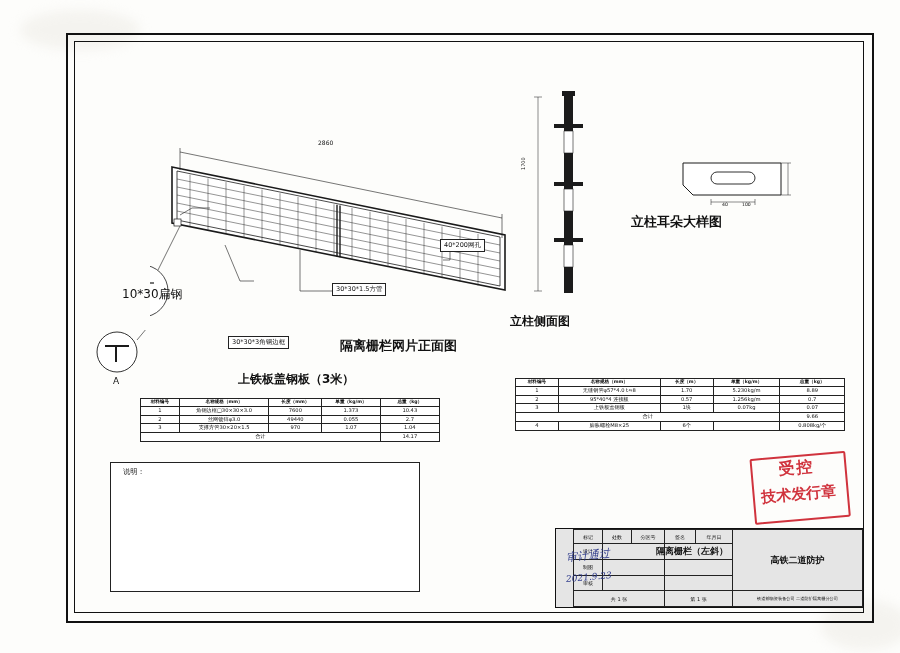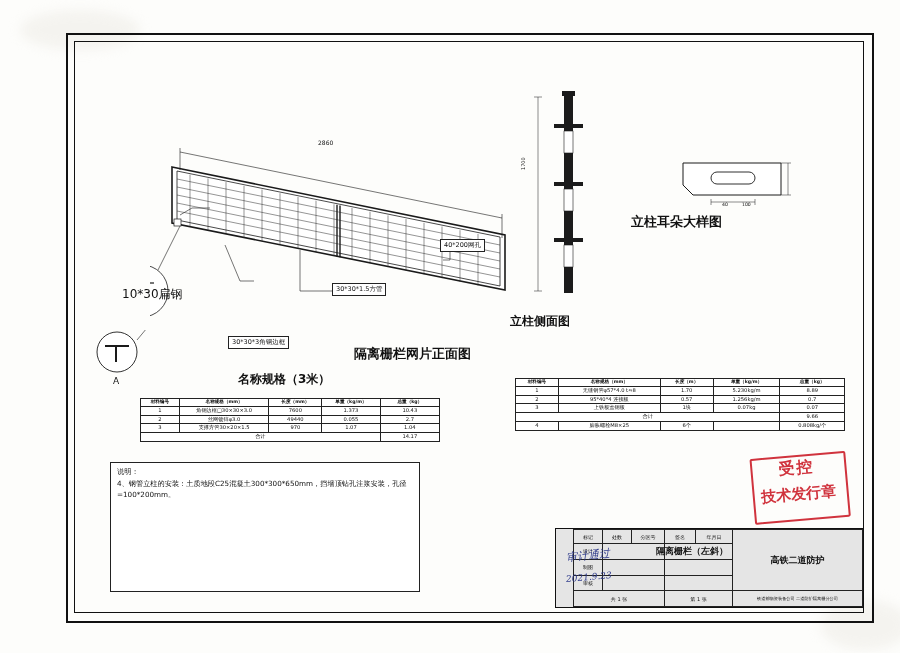--- a/index.html
+++ b/index.html
@@ -34,21 +34,21 @@
   .ear-wrap{position:absolute;left:675px;top:155px;width:120px;height:60px;}
   
   table{border-collapse:collapse;}
   .tbl{position:absolute;background:#fff;font-size:5.2px;color:#111;}
   .tbl td,.tbl th{border:0.6px solid #222;padding:0px 2px;text-align:center;line-height:1.5;}
   .tbl .hd{background:#fff;font-size:4.6px;}
   
   .notes{
     position:absolute;left:110px;top:462px;width:310px;height:130px;
     border:0.8px solid #222;background:#fff;
-    font-size:7.2px;line-height:1.55;color:#111;padding:3px 6px;box-sizing:border-box;
+    font-size:7.2px;line-height:1.55;color:#111;padding:3px 12px;box-sizing:border-box;
   }
   .notes p{margin:0 0 1px 0;}
   
   .titleblock{
     position:absolute;left:555px;top:528px;width:290px;height:78px;
     border:1px solid #111;background:#e5e5e5;font-size:5px;color:#111;padding-left:17px;
   }
   .titleblock table{width:100%;height:100%;}
   .titleblock td{border:0.6px solid #222;text-align:center;line-height:1.2;}
   .tb-main{font-size:9px;font-weight:bold;}
@@ -164,21 +164,21 @@
     </svg>
     <div class="lbl" style="left:18px;top:46px;font-size:9px;">A</div>
   </div>
 
   <div class="lbl" style="left:318px;top:139px;font-size:6px;">2860</div>
   <div class="lbl" style="left:440px;top:239px;font-size:6.5px;border:0.6px solid #222;padding:1px 3px;background:#fff;">40*200网孔</div>
   <div class="lbl" style="left:122px;top:286px;font-size:12px;">10*30扁钢</div>
   <div class="lbl" style="left:332px;top:283px;font-size:6.5px;border:0.6px solid #222;padding:1px 3px;background:#fff;">30*30*1.5方管</div>
   <div class="lbl" style="left:228px;top:336px;font-size:6.5px;border:0.6px solid #222;padding:1px 3px;background:#fff;">30*30*3角钢边框</div>
 
-  <div class="lbl title-cjk" style="left:340px;top:345px;font-size:13px;margin-left:14px;">隔离栅栏网片正面图</div>
+  <div class="lbl title-cjk" style="left:340px;top:337px;font-size:13px;">隔离栅栏网片正面图</div>
 
   <div class="post-wrap">
     <svg width="110" height="230" viewBox="0 0 110 230">
 
       <rect x="44" y="10" width="9" height="198" fill="#1b1b1b"></rect>
       <rect x="44" y="46" width="9" height="22" fill="#ffffff" stroke="#1b1b1b" stroke-width="0.6"></rect>
       <rect x="44" y="104" width="9" height="22" fill="#ffffff" stroke="#1b1b1b" stroke-width="0.6"></rect>
       <rect x="44" y="160" width="9" height="22" fill="#ffffff" stroke="#1b1b1b" stroke-width="0.6"></rect>
 
       <g fill="#1b1b1b">
@@ -213,21 +213,21 @@
         <line x1="106" y1="8" x2="116" y2="8"></line>
         <line x1="106" y1="40" x2="116" y2="40"></line>
         <line x1="113" y1="8" x2="113" y2="40"></line>
       </g>
     </svg>
   </div>
   <div class="lbl" style="left:722px;top:202px;font-size:4.6px;">40</div>
   <div class="lbl" style="left:742px;top:202px;font-size:4.6px;">100</div>
   <div class="lbl title-cjk" style="left:631px;top:213px;font-size:13px;">立柱耳朵大样图</div>
 
-  <div class="lbl title-cjk" style="left:238px;top:371px;font-size:12px;">名称规格（3米）</div>
+  <div class="lbl title-cjk" style="left:238px;top:371px;font-size:12px;">上铁板盖钢板（3米）</div>
   <table class="tbl" id="mesh-table" style="left:140px;top:398px;width:300px;">
     <thead>
       <tr>
         <th class="hd" style="width:38px">材料编号</th>
         <th class="hd" style="width:92px">名称规格（mm）</th>
         <th class="hd" style="width:52px">长度（mm）</th>
         <th class="hd" style="width:58px">单重（kg/m）</th>
         <th class="hd" style="width:60px">总重（kg）</th>
       </tr>
     </thead>
@@ -302,21 +302,20 @@
         <td>膨胀螺栓M8×25</td>
         <td>6个</td>
         <td></td>
         <td>0.808kg/个</td>
       </tr>
     </tbody>
   </table>
 
   <div class="notes">
     <p>说明：</p>
-    <p>4、钢管立柱的安装：土质地段C25混凝土300*300*650mm，挡墙顶钻孔注浆安装，孔径=100*200mm。</p>
   </div>
 
   <div class="stamp">
     <div class="sbox"></div>
     <div class="stxt s1">受控</div>
     <div class="stxt s2">技术发行章</div>
   </div>
 
   <div class="titleblock">
     <table>

